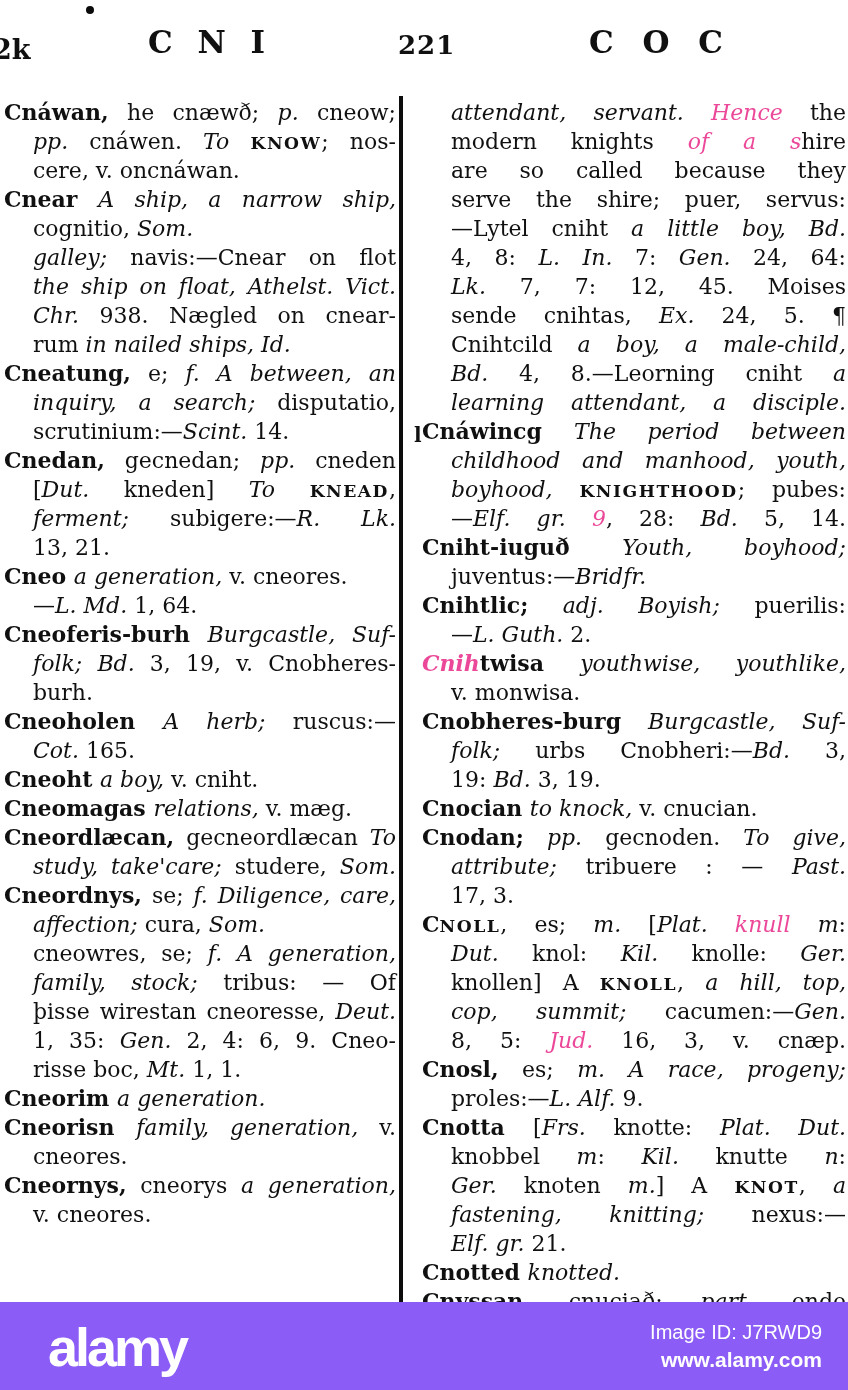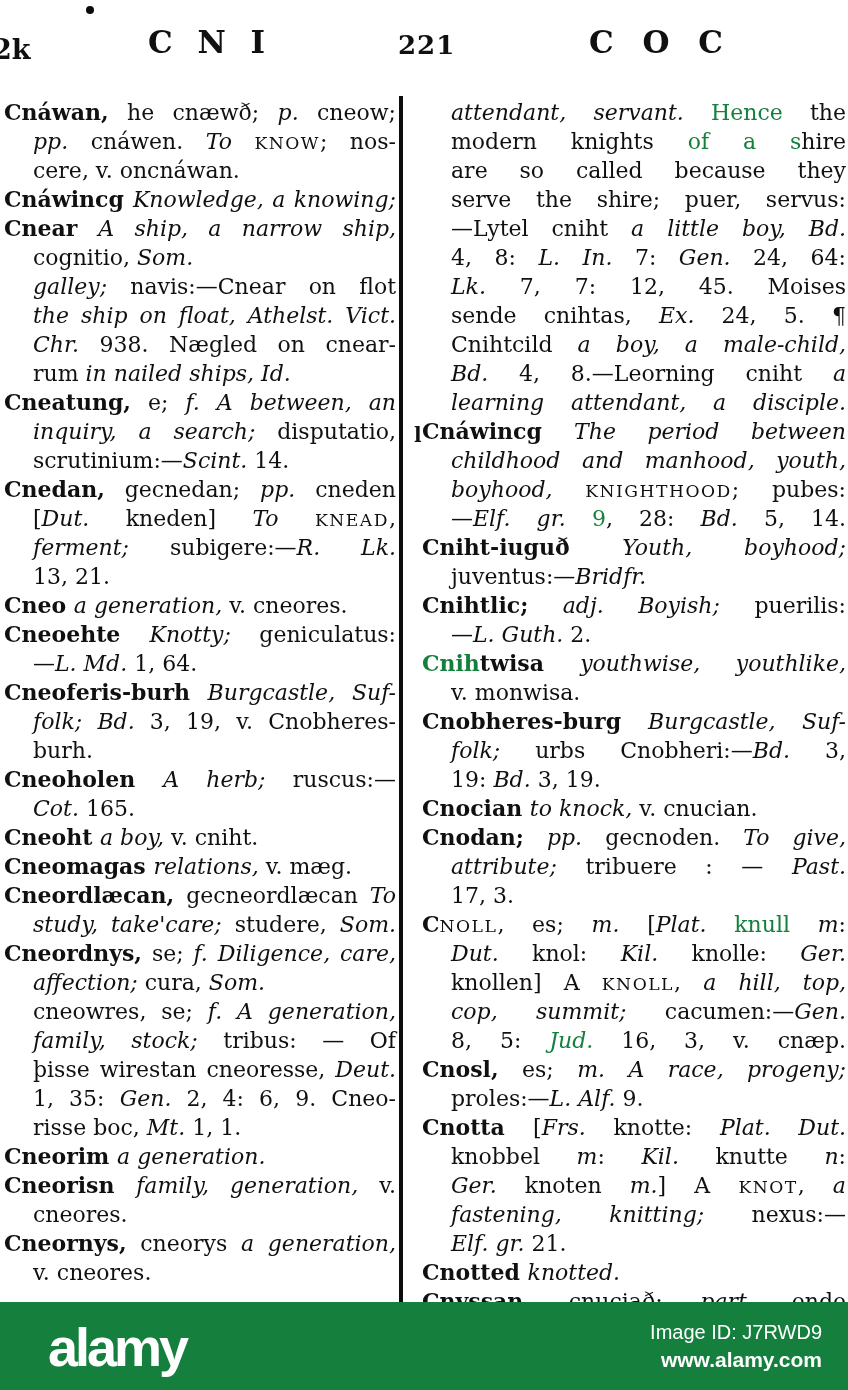--- a/index.html
+++ b/index.html
@@ -14,27 +14,27 @@
   .inkdot{position:absolute;left:86px;top:6px;width:8px;height:8px;border-radius:50%;background:#0a0a0a;}
   
   .col{position:absolute;top:98px;font-size:22px;line-height:29px;}
   .colL{left:4px;width:392px;}
   .colR{left:422px;width:424px;}
   .ln{height:29px;white-space:normal;}
   .ln.ind{padding-left:29px;}
   .ln.jf{text-align:justify;text-align-last:justify;}
   .sb{font-weight:700;}
   .si{font-style:italic;}
-  .sc{font-weight:400;font-size:0.78em;letter-spacing:1.5px;}
-  .sg{color:#15803d;}
+  .sc{font-weight:700;font-size:0.78em;letter-spacing:1.5px;}
+  .sg{color:#ec4899;font-style:italic;}
   
   .vrule{position:absolute;left:399px;top:96px;width:4px;height:1210px;background:#0c0c0c;}
   .marginmark{position:absolute;left:414px;top:423px;font-size:20px;font-weight:700;}
   
-  .wm{position:absolute;left:0;top:1302px;width:848px;height:88px;background:#15803d;}
+  .wm{position:absolute;left:0;top:1302px;width:848px;height:88px;background:#8b5cf6;}
   .wm-logo{position:absolute;left:48px;top:14px;color:#ffffff;
            font-family:"Liberation Sans","DejaVu Sans",sans-serif;
            font-weight:700;font-size:54px;letter-spacing:-3px;}
   .wm-right{position:absolute;right:26px;top:16px;text-align:right;color:#ffffff;
             font-family:"Liberation Sans","DejaVu Sans",sans-serif;}
   .wm-id{font-size:20px;line-height:28px;}
   .wm-url{font-size:21px;font-weight:700;line-height:28px;text-align:right;}
 </style>
 </head>
 <body>
@@ -51,36 +51,34 @@
   <div class="inkdot"></div>
 
   <div class="vrule"></div>
 
   <span class="marginmark">l</span>
 
   <div class="col colL" id="col-left">
       <div class="ln jf"><span class="sb">Cnáwan,</span><span class=""> he cnæwð; </span><span class="si">p.</span><span class=""> cneow;</span></div>
       <div class="ln ind jf"><span class="si">pp.</span><span class=""> cnáwen. </span><span class="si">To </span><span class="sc">KNOW</span><span class="">; nos-</span></div>
       <div class="ln ind"><span class="">cere, v. oncnáwan.</span></div>
-      <div class="ln jf"><span class="sb">Cnáwincg </span><span class="si">Knowledge, a knowing;</span></div>
       <div class="ln jf"><span class="sb">Cnear </span><span class="si">A ship, a narrow ship,</span></div>
       <div class="ln ind"><span class="">cognitio, </span><span class="si">Som.</span></div>
       <div class="ln ind jf"><span class="si">galley;</span><span class=""> navis:—Cnear on flot</span></div>
       <div class="ln ind jf"><span class="si">the ship on float, Athelst. Vict.</span></div>
       <div class="ln ind jf"><span class="si">Chr.</span><span class=""> 938.  Nægled on cnear-</span></div>
       <div class="ln ind"><span class="">rum </span><span class="si">in nailed ships, Id.</span></div>
       <div class="ln jf"><span class="sb">Cneatung,</span><span class=""> e; </span><span class="si">f. A between, an</span></div>
       <div class="ln ind jf"><span class="si">inquiry, a search;</span><span class=""> disputatio,</span></div>
       <div class="ln ind"><span class="">scrutinium:—</span><span class="si">Scint.</span><span class=""> 14.</span></div>
       <div class="ln jf"><span class="sb">Cnedan,</span><span class=""> gecnedan; </span><span class="si">pp.</span><span class=""> cneden</span></div>
       <div class="ln ind jf"><span class="">[</span><span class="si">Dut.</span><span class=""> kneden]  </span><span class="si">To </span><span class="sc">KNEAD</span><span class="">,</span></div>
       <div class="ln ind jf"><span class="si">ferment;</span><span class=""> subigere:—</span><span class="si">R. Lk.</span></div>
       <div class="ln ind"><span class="">13, 21.</span></div>
       <div class="ln"><span class="sb">Cneo </span><span class="si">a generation,</span><span class=""> v. cneores.</span></div>
-      <div class="ln jf"><span class="sb">Cneoehte </span><span class="si">Knotty;</span><span class=""> geniculatus:</span></div>
       <div class="ln ind"><span class="">—</span><span class="si">L. Md.</span><span class=""> 1, 64.</span></div>
       <div class="ln jf"><span class="sb">Cneoferis-burh </span><span class="si">Burgcastle, Suf-</span></div>
       <div class="ln ind jf"><span class="si">folk;</span><span class="">  </span><span class="si">Bd.</span><span class=""> 3, 19, v. Cnobheres-</span></div>
       <div class="ln ind"><span class="">burh.</span></div>
       <div class="ln jf"><span class="sb">Cneoholen </span><span class="si">A herb;</span><span class="">  ruscus:—</span></div>
       <div class="ln ind"><span class="si">Cot.</span><span class=""> 165.</span></div>
       <div class="ln"><span class="sb">Cneoht </span><span class="si">a boy,</span><span class=""> v. cniht.</span></div>
       <div class="ln"><span class="sb">Cneomagas </span><span class="si">relations,</span><span class=""> v. mæg.</span></div>
       <div class="ln jf"><span class="sb">Cneordlæcan,</span><span class=""> gecneordlæcan </span><span class="si">To</span></div>
       <div class="ln ind jf"><span class="si">study, take'care;</span><span class=""> studere, </span><span class="si">Som.</span></div>

